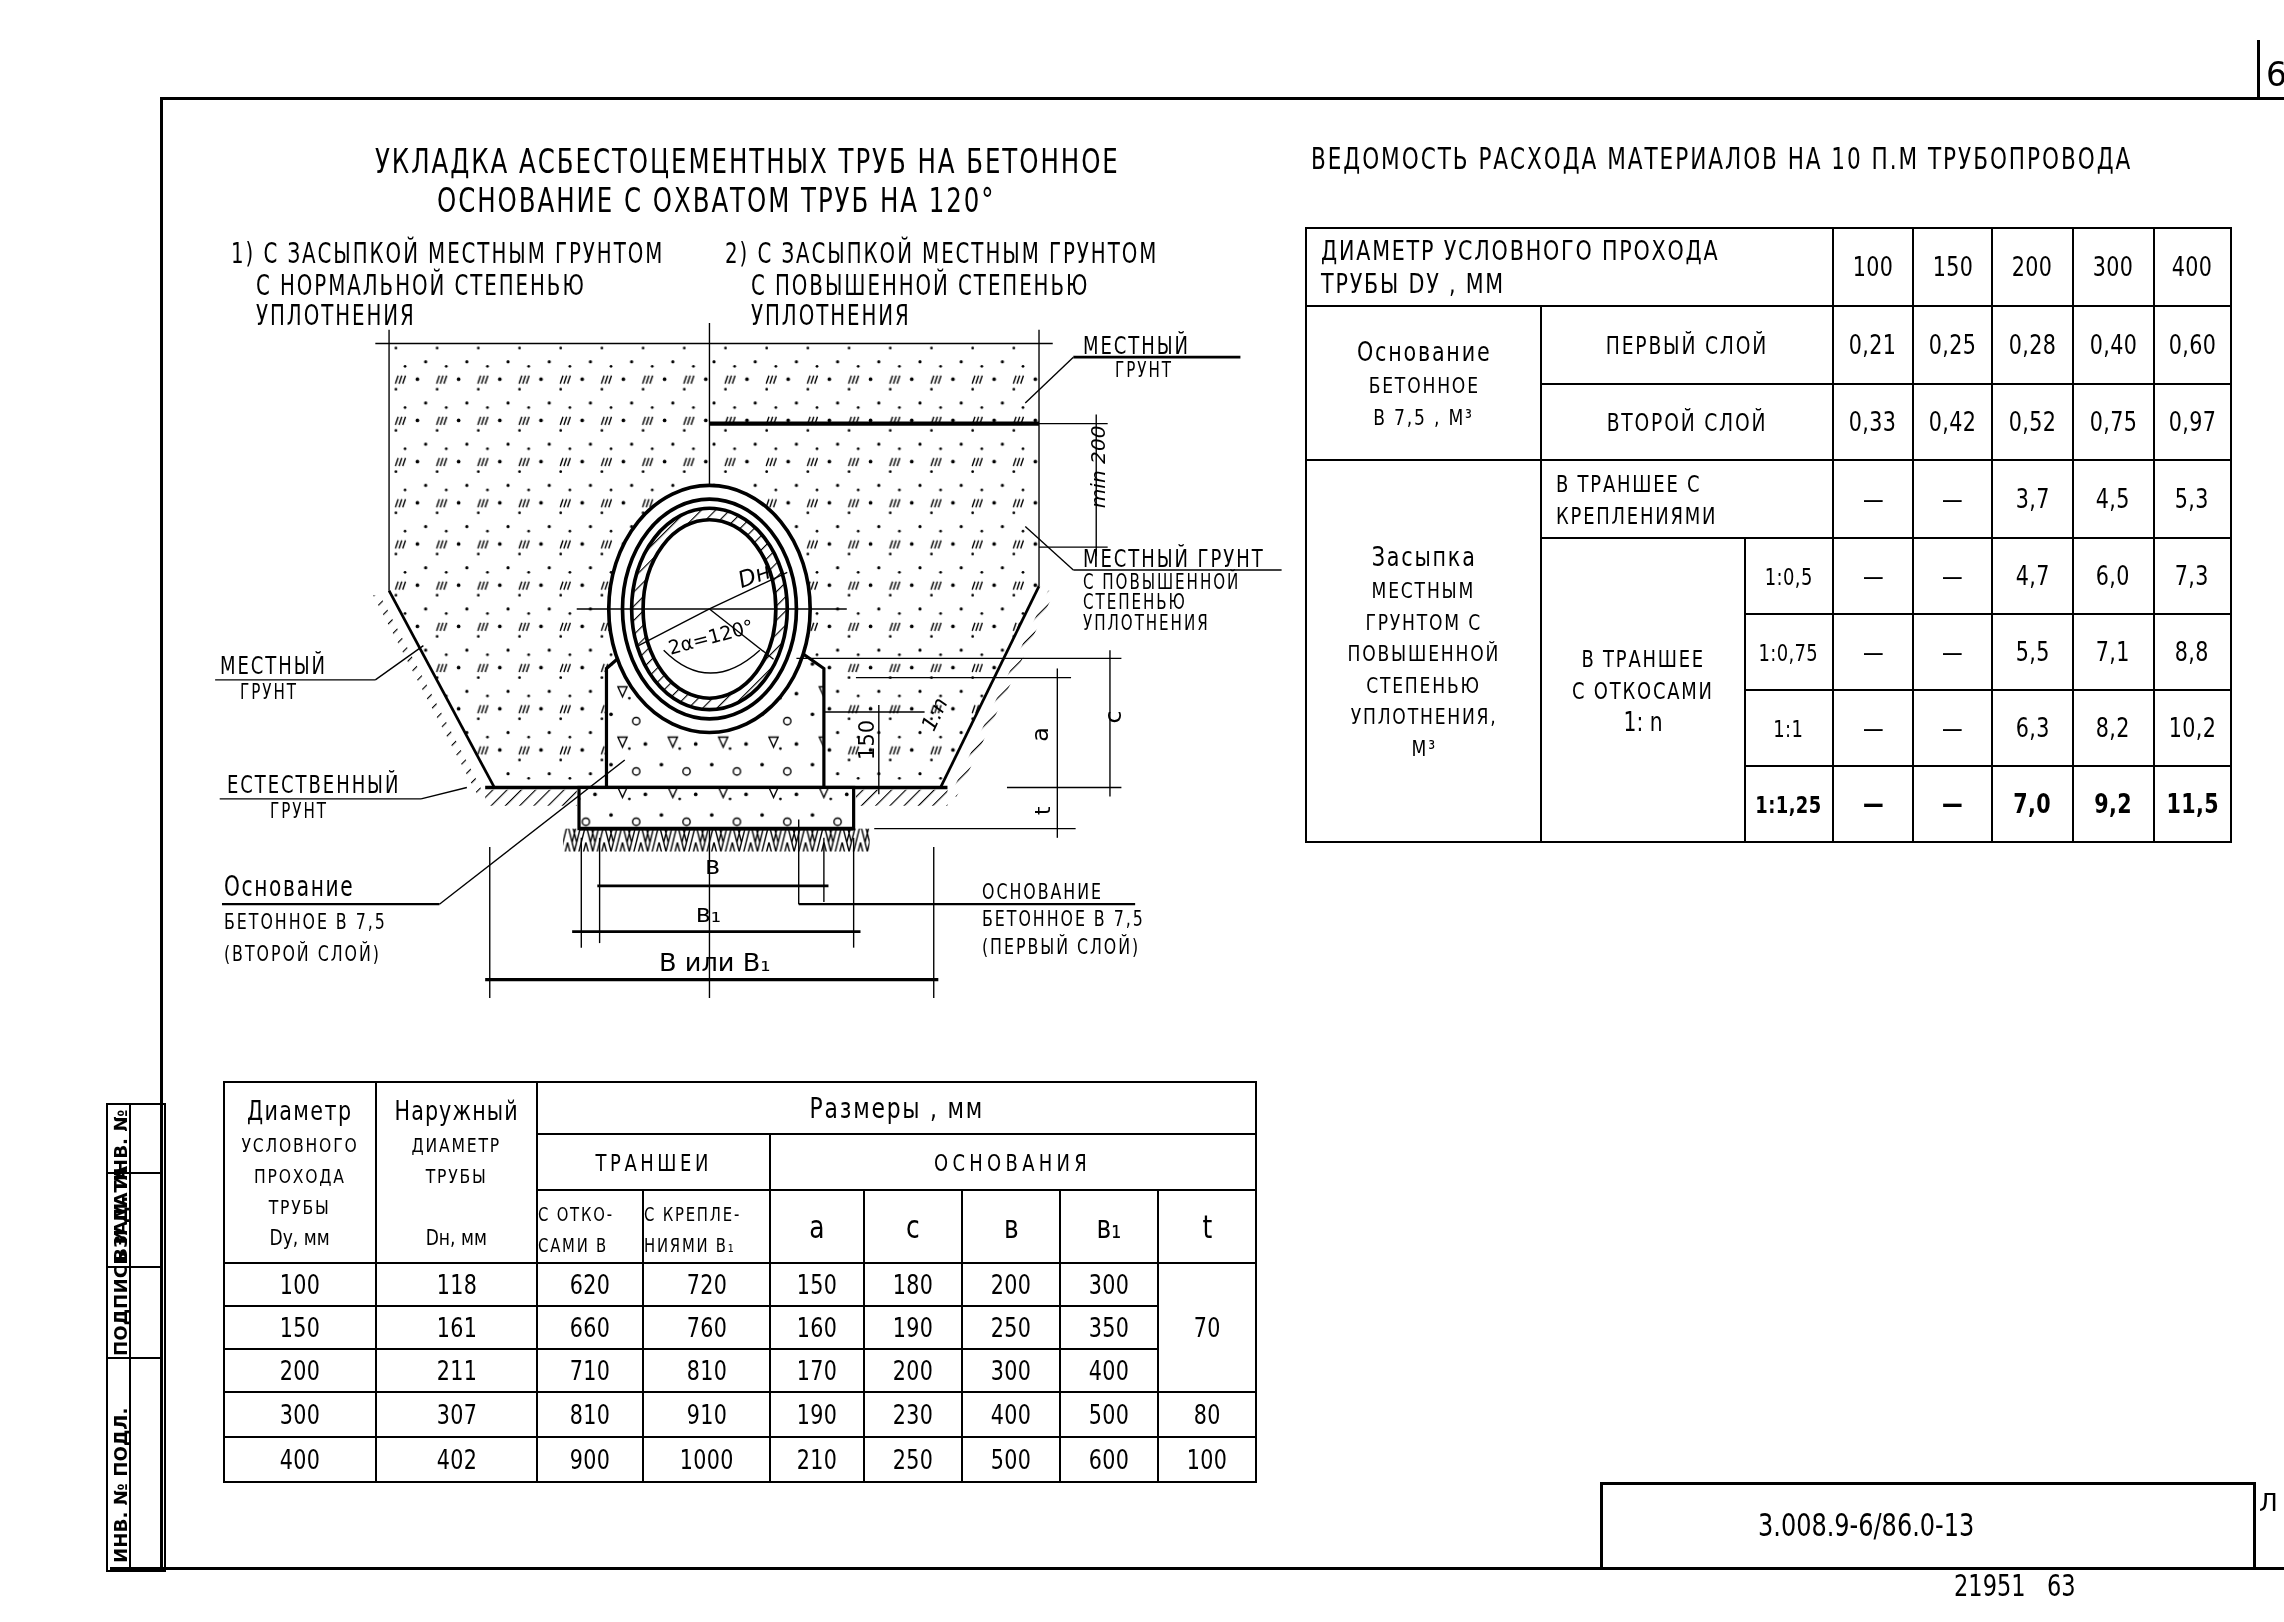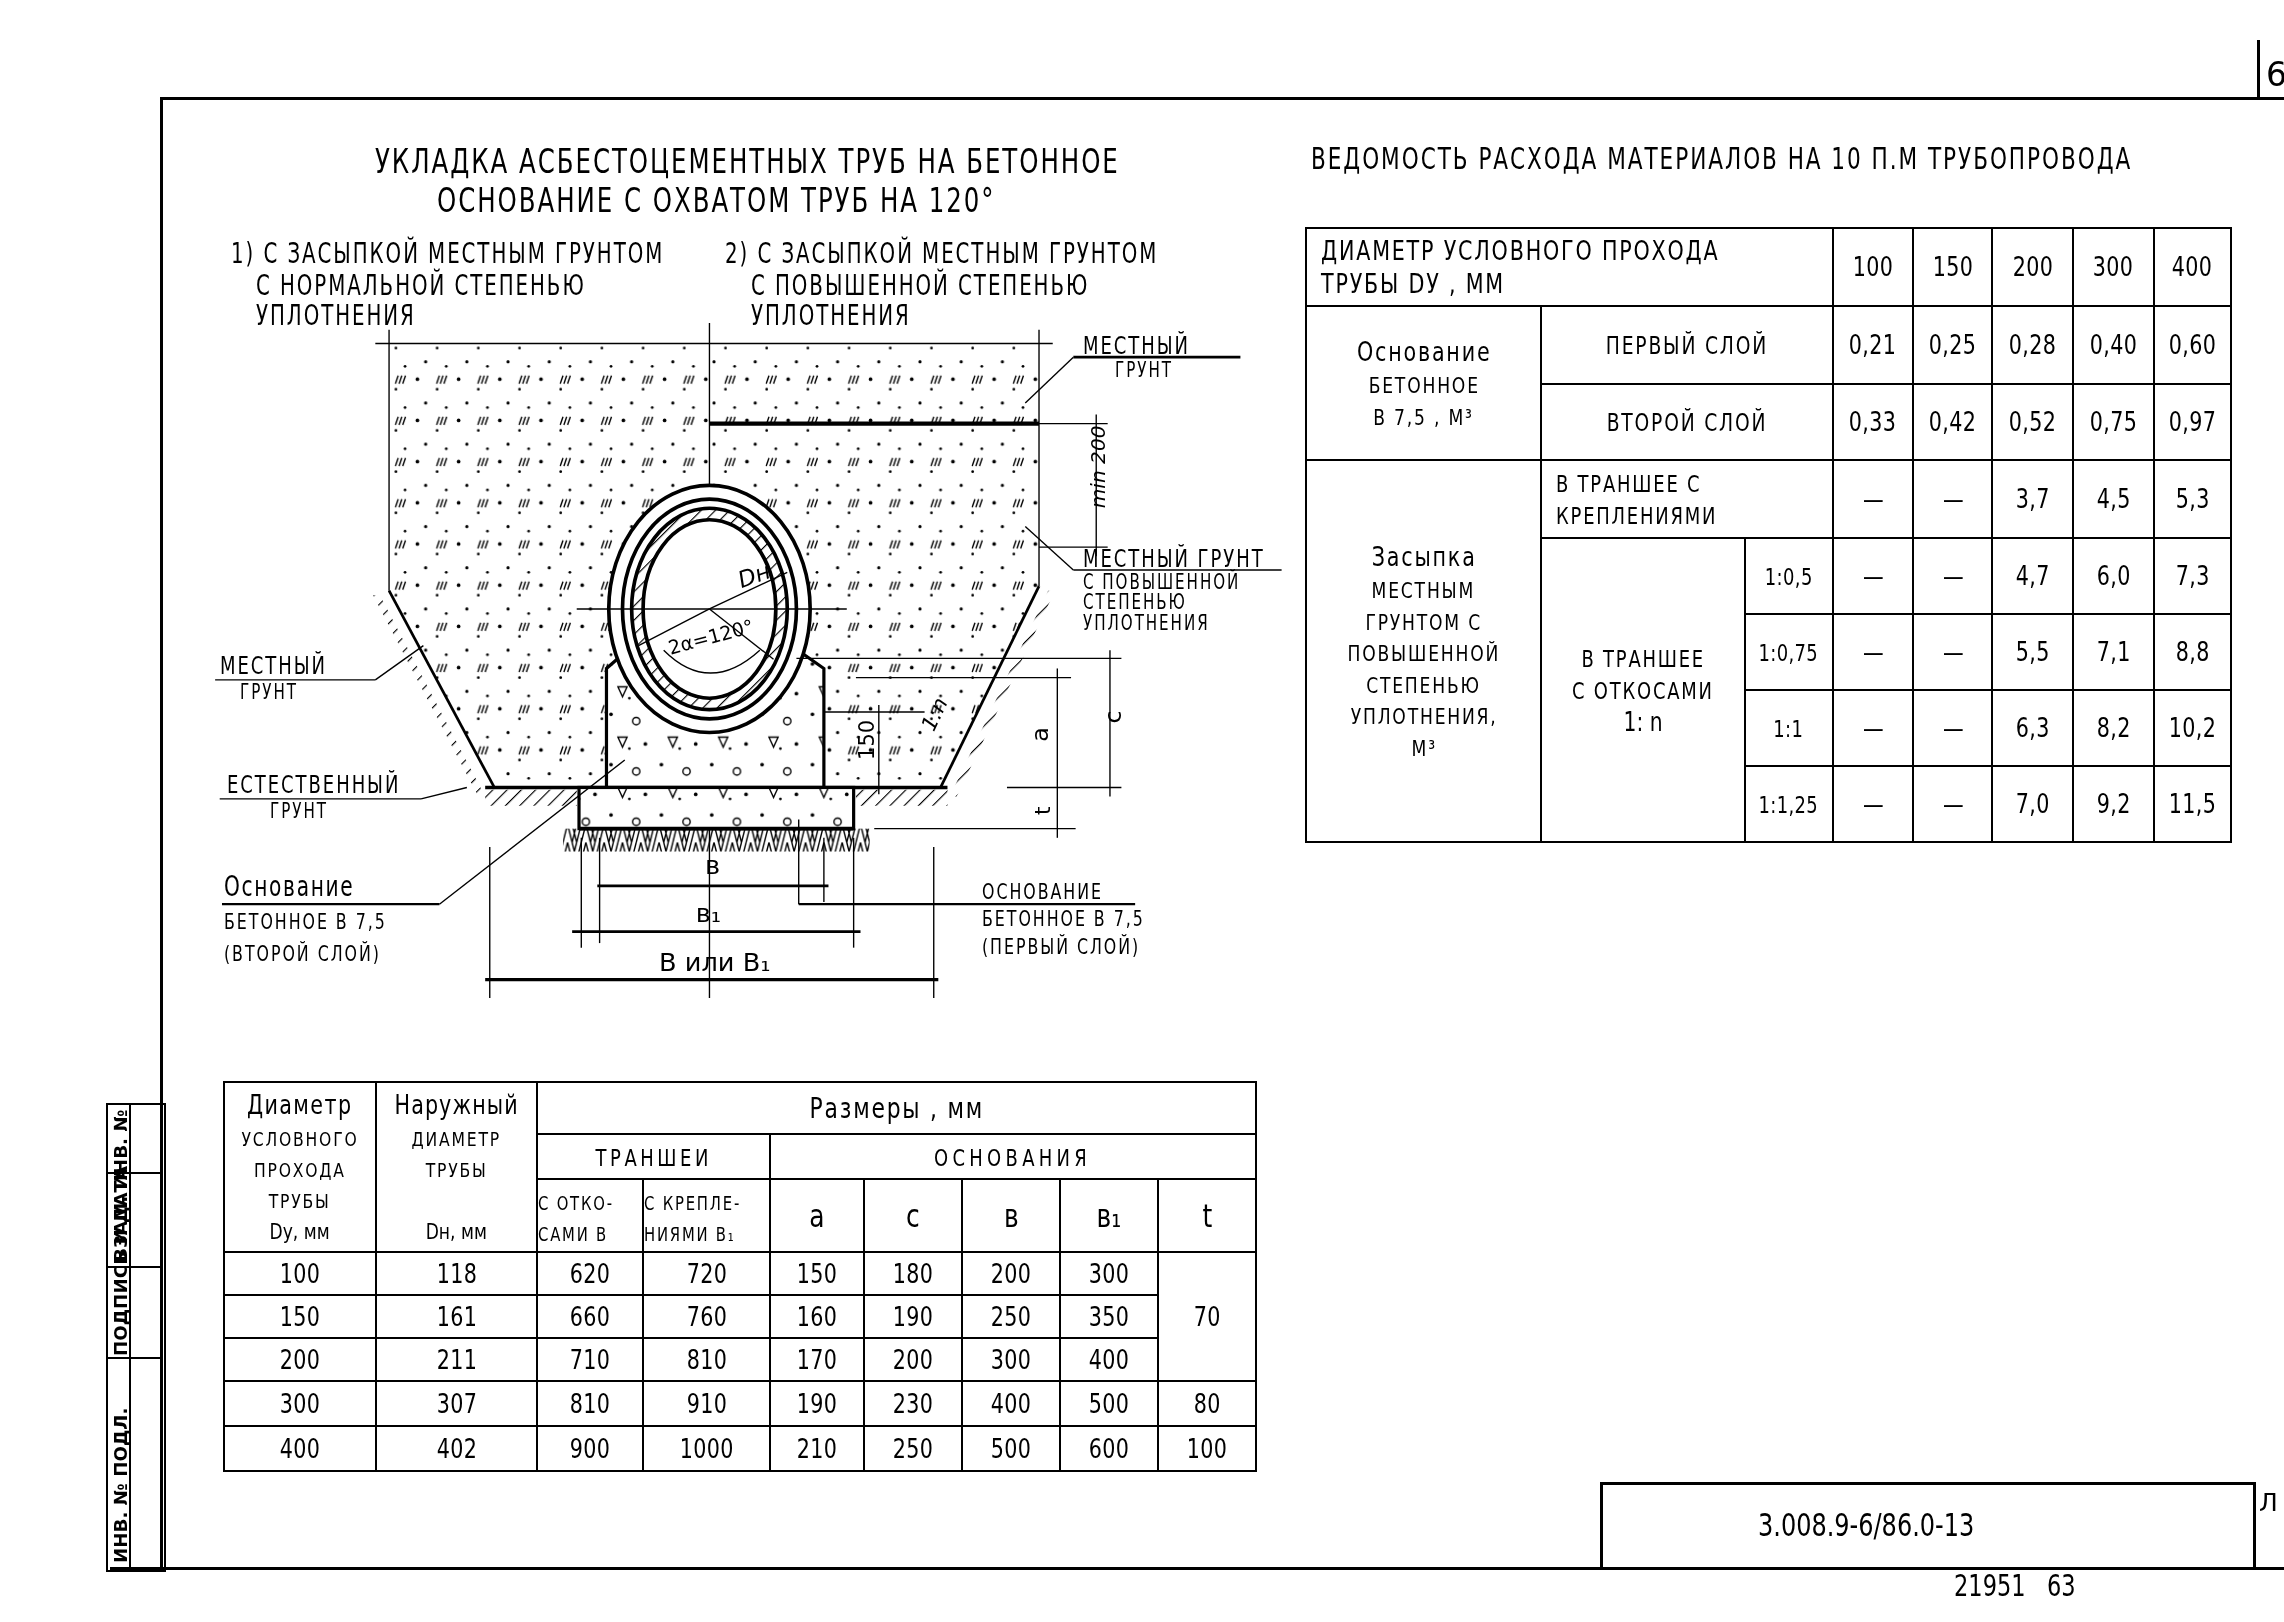--- a/index.html
+++ b/index.html
@@ -271,21 +271,21 @@
     <td><span class="cell num">8,8</span></td>
   </tr>
   <tr style="height:76px;">
     <td><span class="cell num" style="font-size:23px;">1:1</span></td>
     <td><span class="cell">—</span></td>
     <td><span class="cell">—</span></td>
     <td><span class="cell num">6,3</span></td>
     <td><span class="cell num">8,2</span></td>
     <td><span class="cell num">10,2</span></td>
   </tr>
-  <tr style="height:76px;">
+  <tr style="height:76px;font-weight:bold;">
     <td><span class="cell num" style="font-size:23px;">1:1,25</span></td>
     <td><span class="cell">—</span></td>
     <td><span class="cell">—</span></td>
     <td><span class="cell num">7,0</span></td>
     <td><span class="cell num">9,2</span></td>
     <td><span class="cell num">11,5</span></td>
   </tr>
 </tbody>
   </table>
 
@@ -311,21 +311,21 @@
       <span class="cell" style="font-size:22px;">Dу, мм</span>
     </td>
     <td rowspan="3">
       <span class="cell" style="letter-spacing:1.4px;">Наружный</span><br>
       <span class="cell up" style="font-size:20px;">диаметр</span><br>
       <span class="cell up" style="font-size:20px;">трубы</span><br><br>
       <span class="cell" style="font-size:22px;">Dн, мм</span>
     </td>
     <td colspan="7"><span class="cell" style="letter-spacing:2.3px;font-size:28px;">Размеры , мм</span></td>
   </tr>
-  <tr style="height:45px;">
+  <tr style="height:56px;">
     <td colspan="2"><span class="cell up" style="letter-spacing:4.6px;font-size:23px;">траншеи</span></td>
     <td colspan="5"><span class="cell up" style="letter-spacing:5.5px;font-size:23px;">основания</span></td>
   </tr>
   <tr style="height:73px;">
     <td style="text-align:left;">
       <span class="cell up" style="font-size:19px;transform-origin:left;">с отко-</span><br>
       <span class="cell up" style="font-size:19px;transform-origin:left;">сами  В</span>
     </td>
     <td style="text-align:left;">
       <span class="cell up" style="font-size:19px;transform-origin:left;">с крепле-</span><br>

